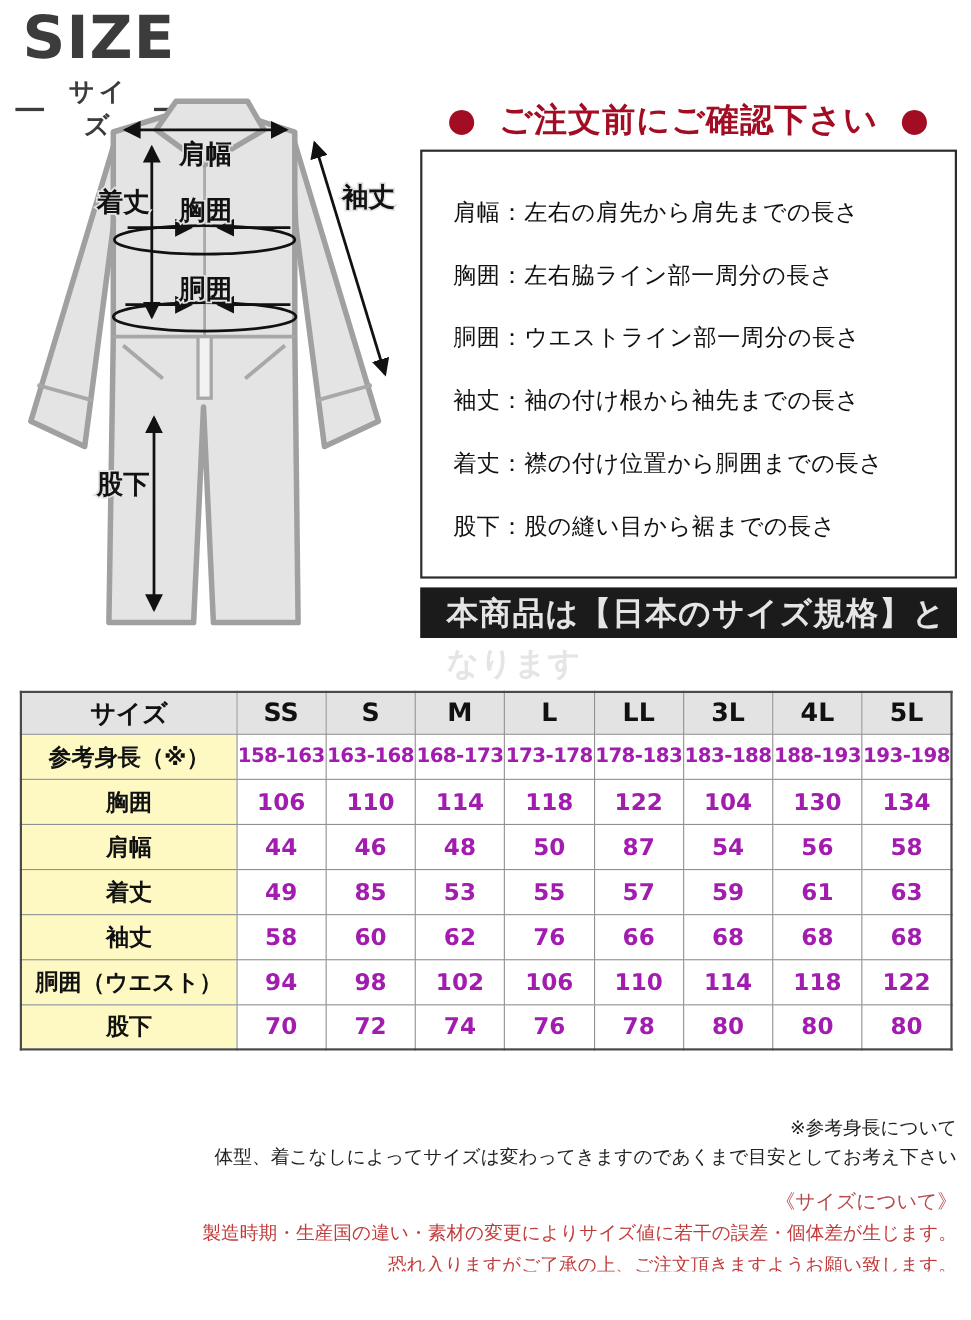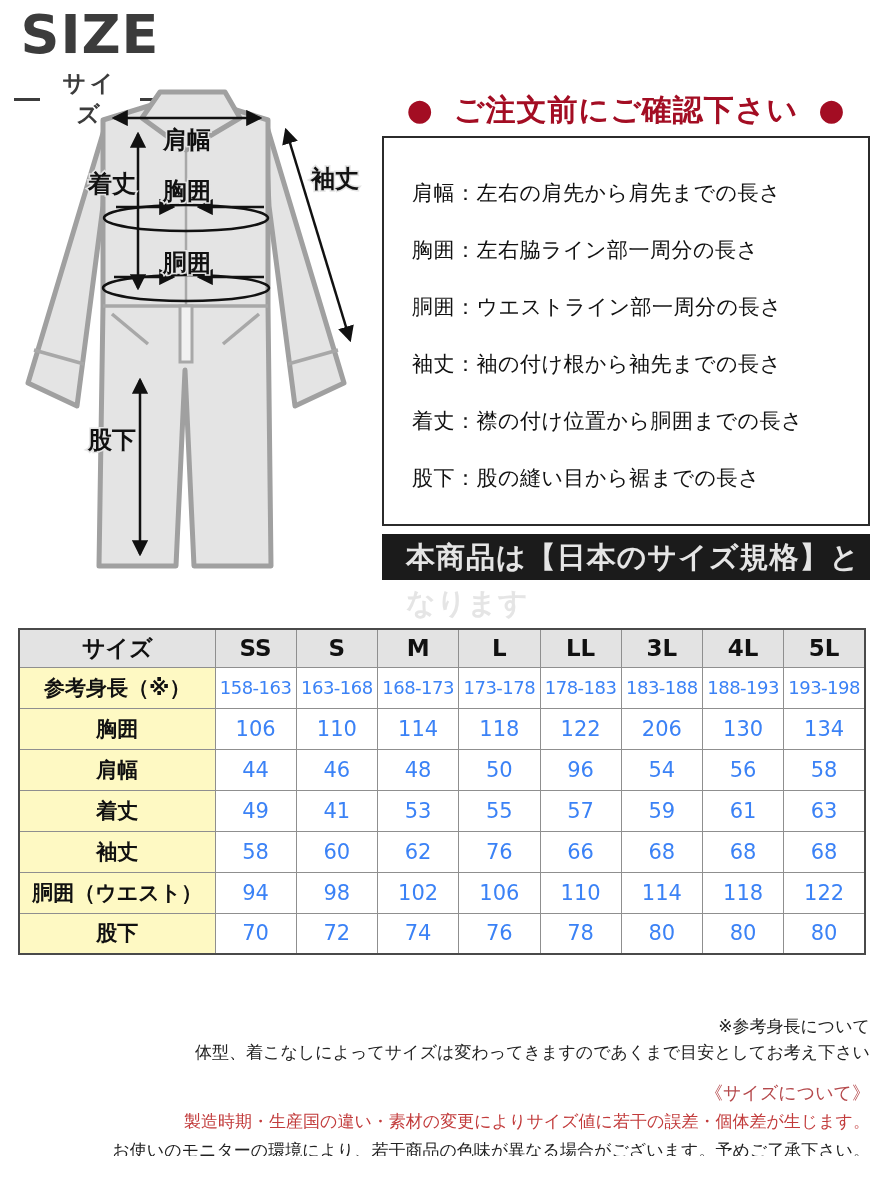--- a/index.html
+++ b/index.html
@@ -61,21 +61,21 @@
     width: 848px; border-collapse: collapse; table-layout: fixed;
     border: 2px solid #4a4a4a; background: #fff;
   }
   table.size-table th, table.size-table td {
     border: 1px solid #8f8f8f; text-align: center; vertical-align: middle;
     overflow: hidden; white-space: nowrap;
   }
   table.size-table col.c0 { width: 196px; }
   thead th { background: #e3e3e3; font-size: 23px; font-weight: 700; height: 38px; color: #111; }
   tbody th { background: #fef9c3; font-size: 21px; font-weight: 700; color: #111; }
-  tbody td { font-size: 21px; font-weight: 400; height: 41px; color: #3b82f6; }
+  tbody td { font-size: 21px; font-weight: 700; height: 41px; color: #a21caf; }
   tbody tr.range td { font-size: 18px; letter-spacing: -0.5px; }
 
   
   .notes { position: absolute; left: 22px; top: 1014px; width: 848px; }
   .notes p { font-size: 17px; line-height: 25px; color: #222; text-align: right; }
   .notes .indent { margin-left: 7px; margin-top: 1px; }
   .notes .sect { margin-top: 15px; font-size: 18px; color: #b5494c; }
   .notes .gap { margin-top: 4px; }
   .notes .red { color: #c23b3b; }
 </style>
@@ -197,39 +197,39 @@
           <td>188-193</td>
           <td>193-198</td>
         </tr>
         <tr>
           <th>胸囲</th>
           <td>106</td>
           <td>110</td>
           <td>114</td>
           <td>118</td>
           <td>122</td>
-          <td>206</td>
+          <td>104</td>
           <td>130</td>
           <td>134</td>
         </tr>
         <tr>
           <th>肩幅</th>
           <td>44</td>
           <td>46</td>
           <td>48</td>
           <td>50</td>
-          <td>96</td>
+          <td>87</td>
           <td>54</td>
           <td>56</td>
           <td>58</td>
         </tr>
         <tr>
           <th>着丈</th>
           <td>49</td>
-          <td>41</td>
+          <td>85</td>
           <td>53</td>
           <td>55</td>
           <td>57</td>
           <td>59</td>
           <td>61</td>
           <td>63</td>
         </tr>
         <tr>
           <th>袖丈</th>
           <td>58</td>
@@ -265,16 +265,17 @@
         </tr>
       </tbody>
     </table>
   </div>
 
   <div class="notes">
     <p>※参考身長について</p>
     <p class="indent">体型、着こなしによってサイズは変わってきますのであくまで目安としてお考え下さい</p>
     <p class="sect">《サイズについて》</p>
     <p class="gap red">製造時期・生産国の違い・素材の変更によりサイズ値に若干の誤差・個体差が生じます。</p>
+    <p class="gap red">恐れ入りますがご了承の上、ご注文頂きますようお願い致します。</p>
     <p class="gap">お使いのモニターの環境により、若干商品の色味が異なる場合がございます。予めご了承下さい。</p>
   </div>
 
 </div>
 
 </body></html>

